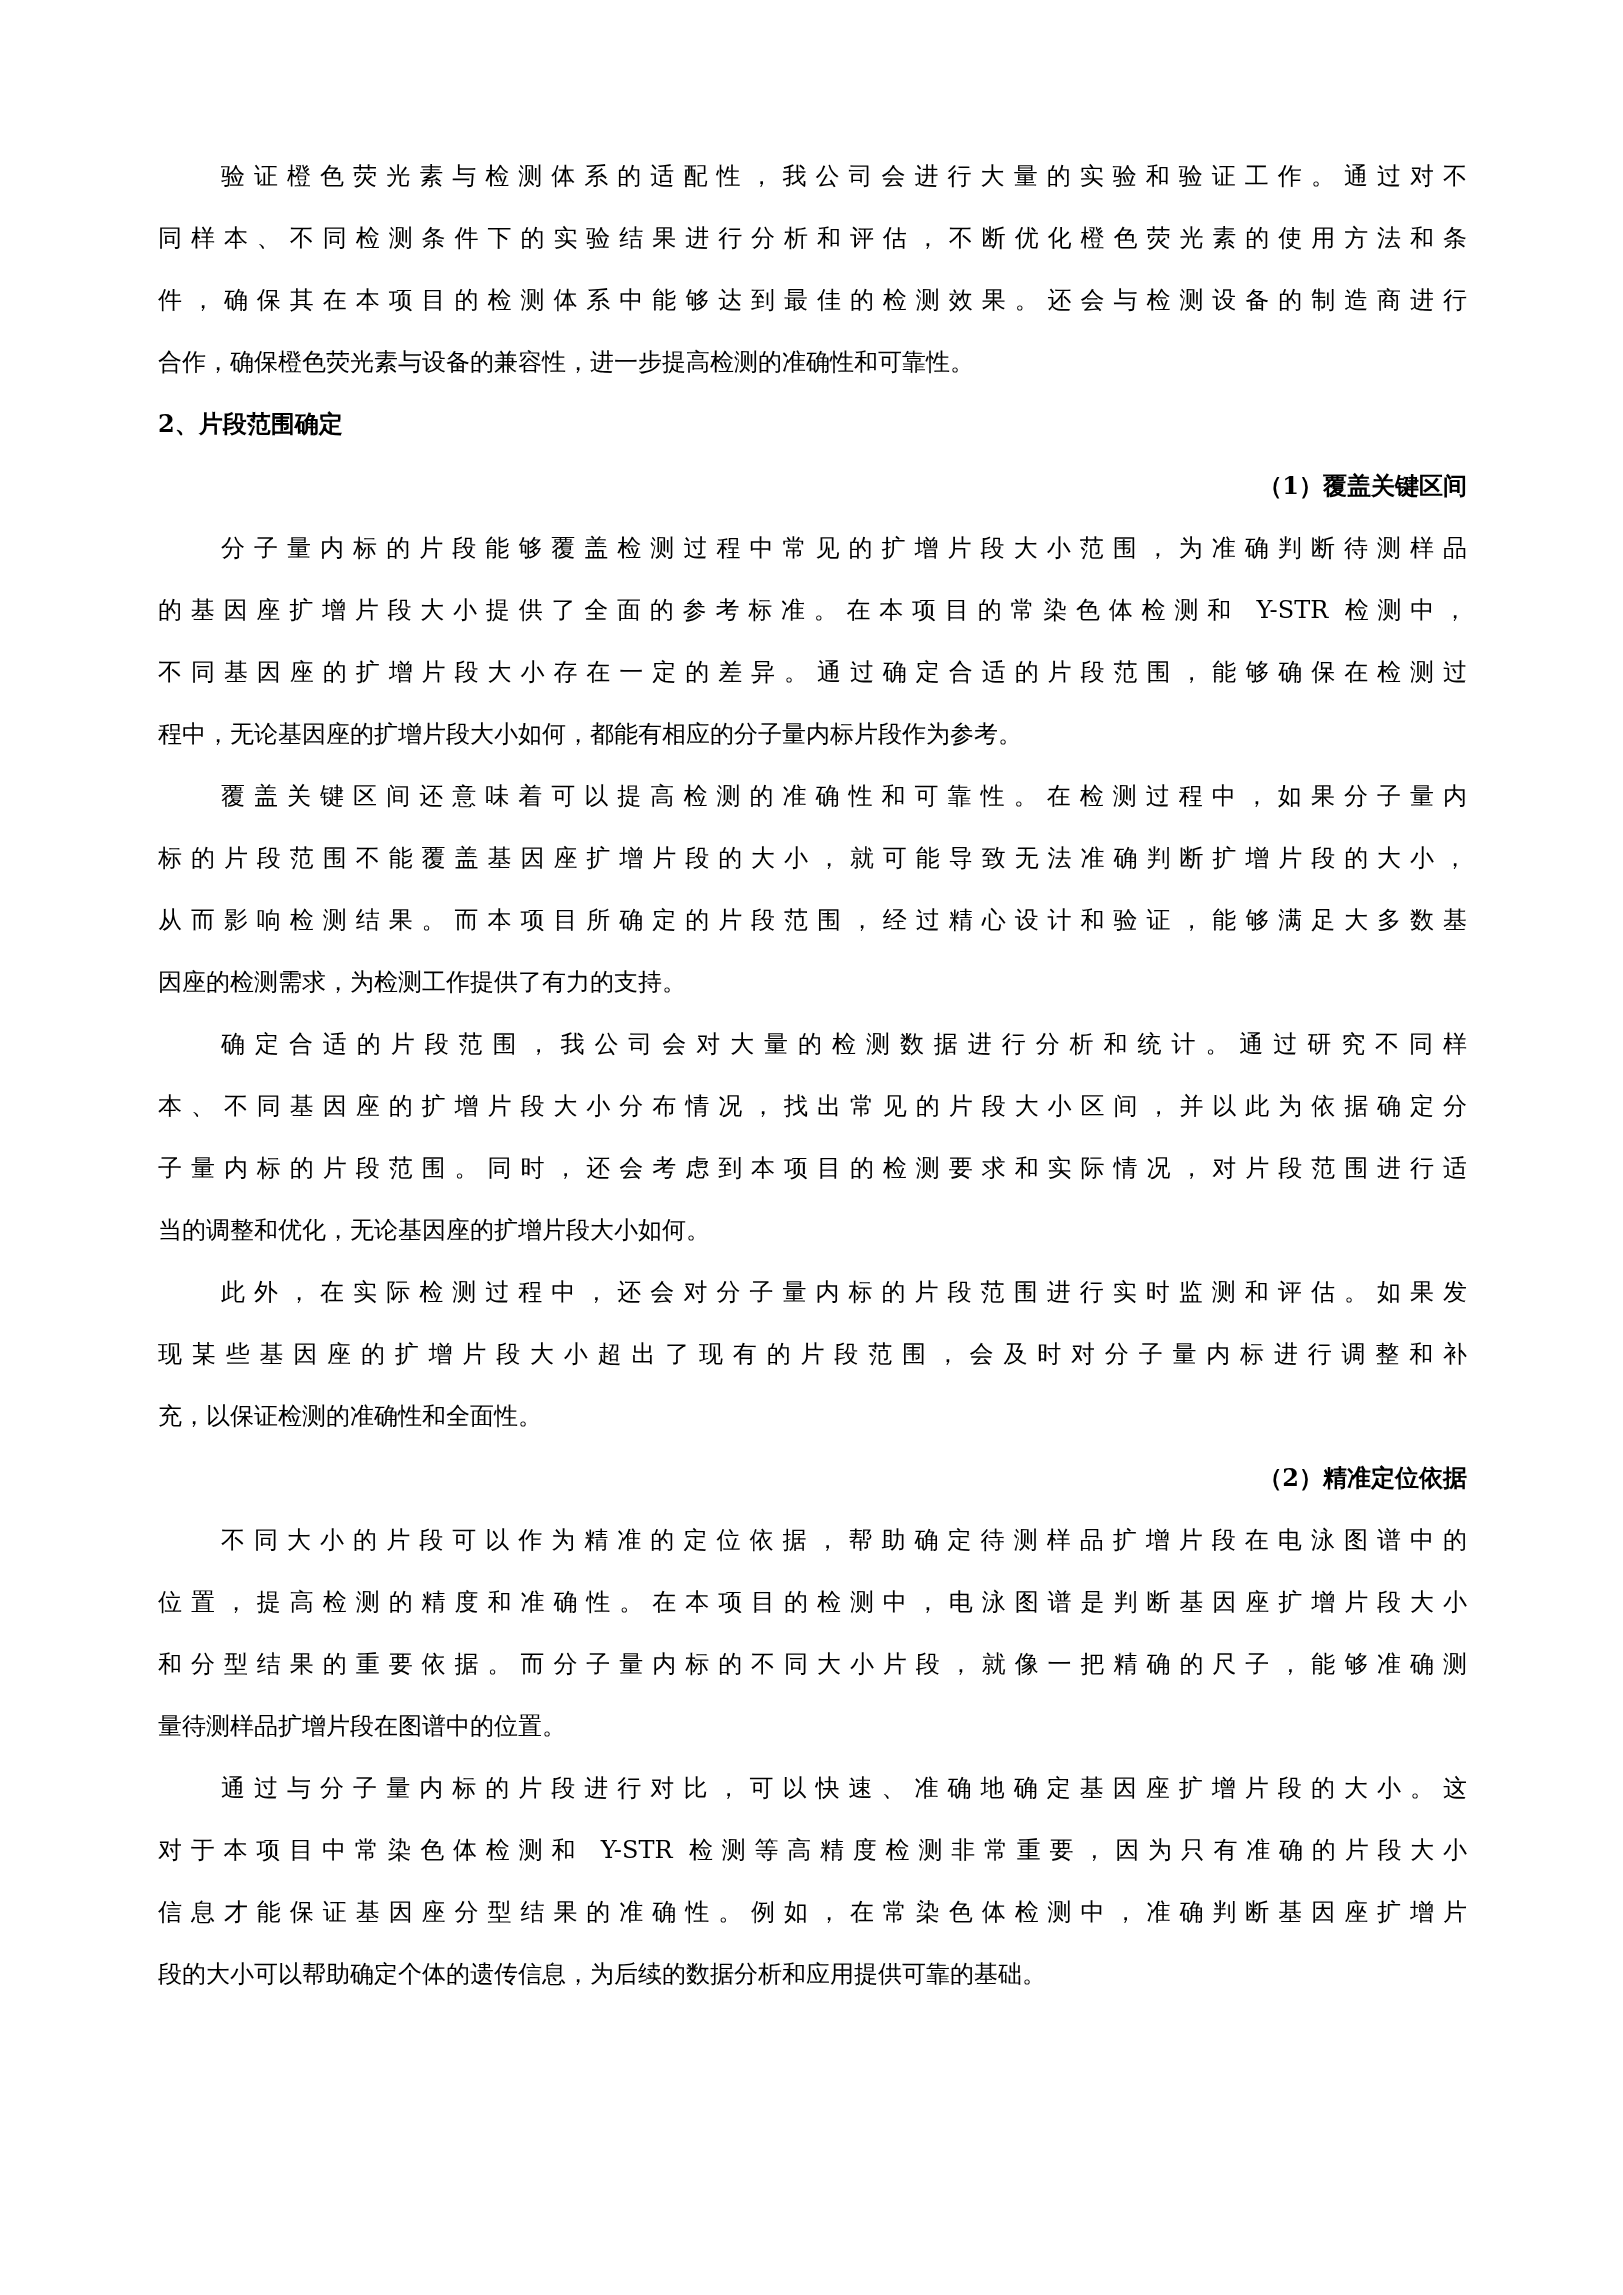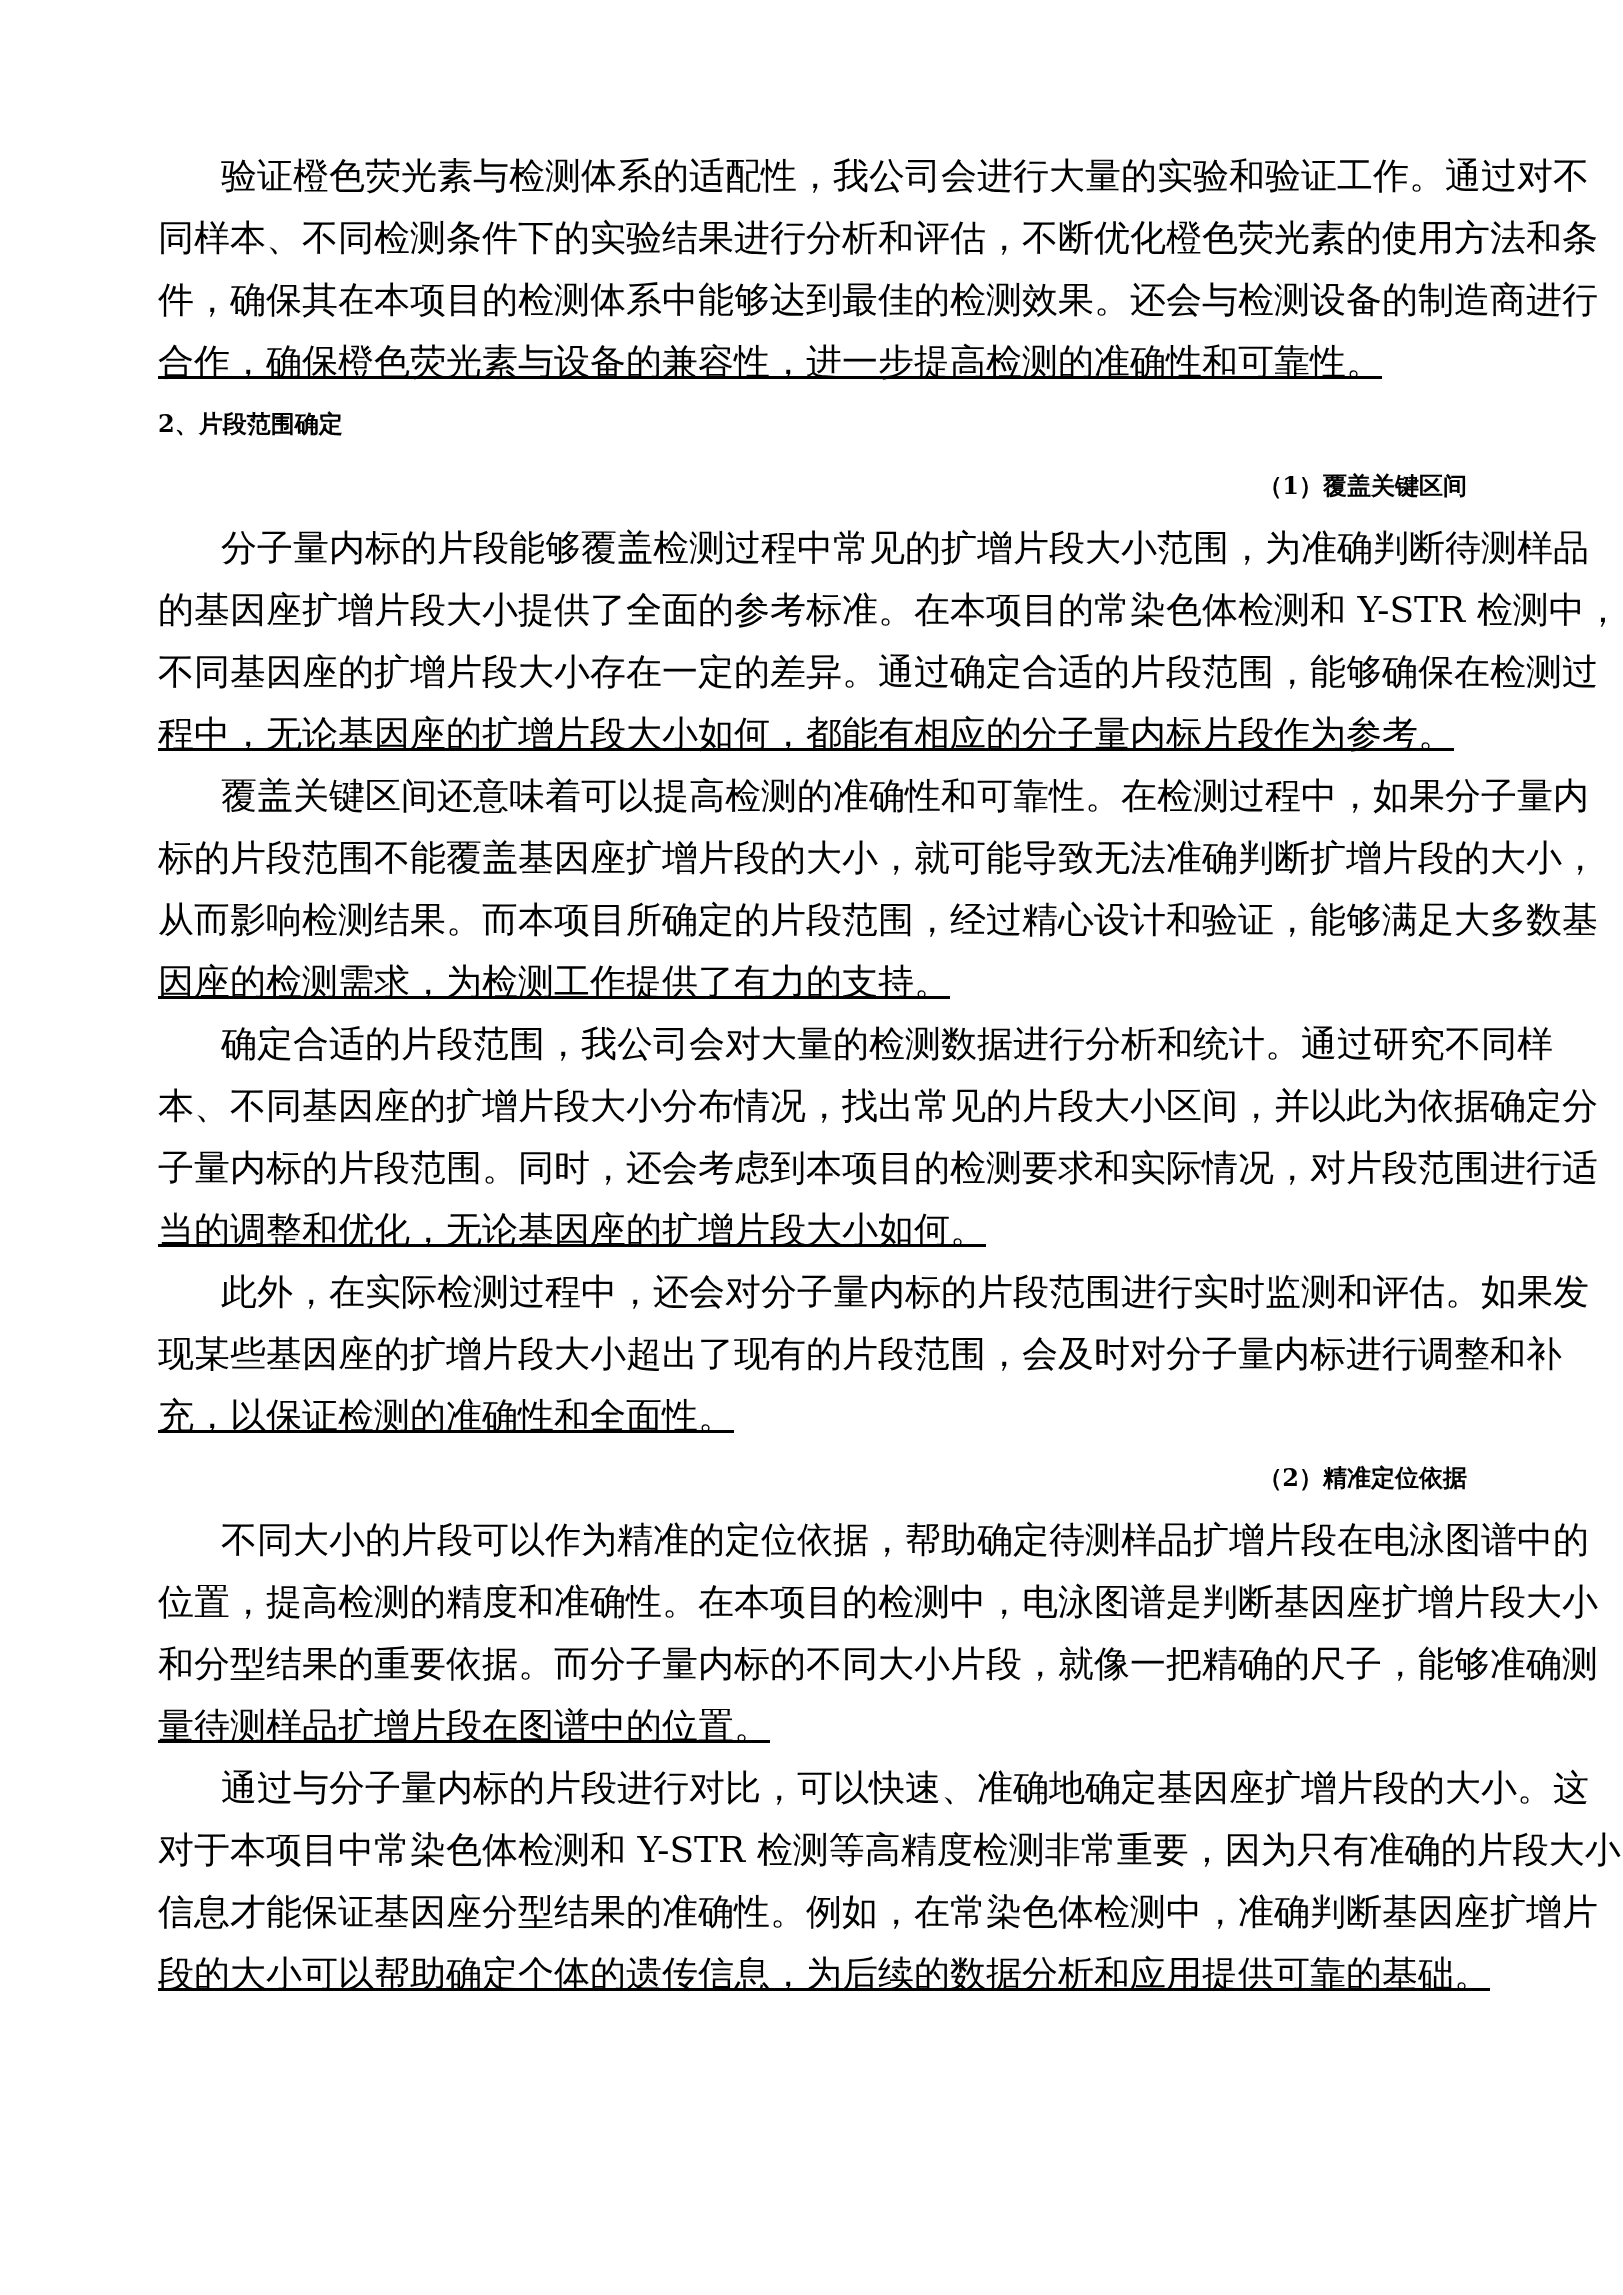--- a/index.html
+++ b/index.html
@@ -17,30 +17,29 @@
     }
     .page {
       position: absolute;
       left: 158px;
       top: 145px;
       width: 1309px;
     }
     .line {
       height: 62px;
       line-height: 62px;
-      font-size: 36px;
+      font-size: 24px;
       white-space: nowrap;
       overflow: visible;
       text-align: justify;
       text-align-last: justify;
       letter-spacing: 0;
     }
     .line.last {
       text-align-last: left;
-      text-decoration: underline;
     }
     .line.indent {
       padding-left: 63px;
     }
     .heading {
       font-weight: bold;
       height: 62px;
       line-height: 62px;
       font-size: 24px;
       white-space: nowrap;

